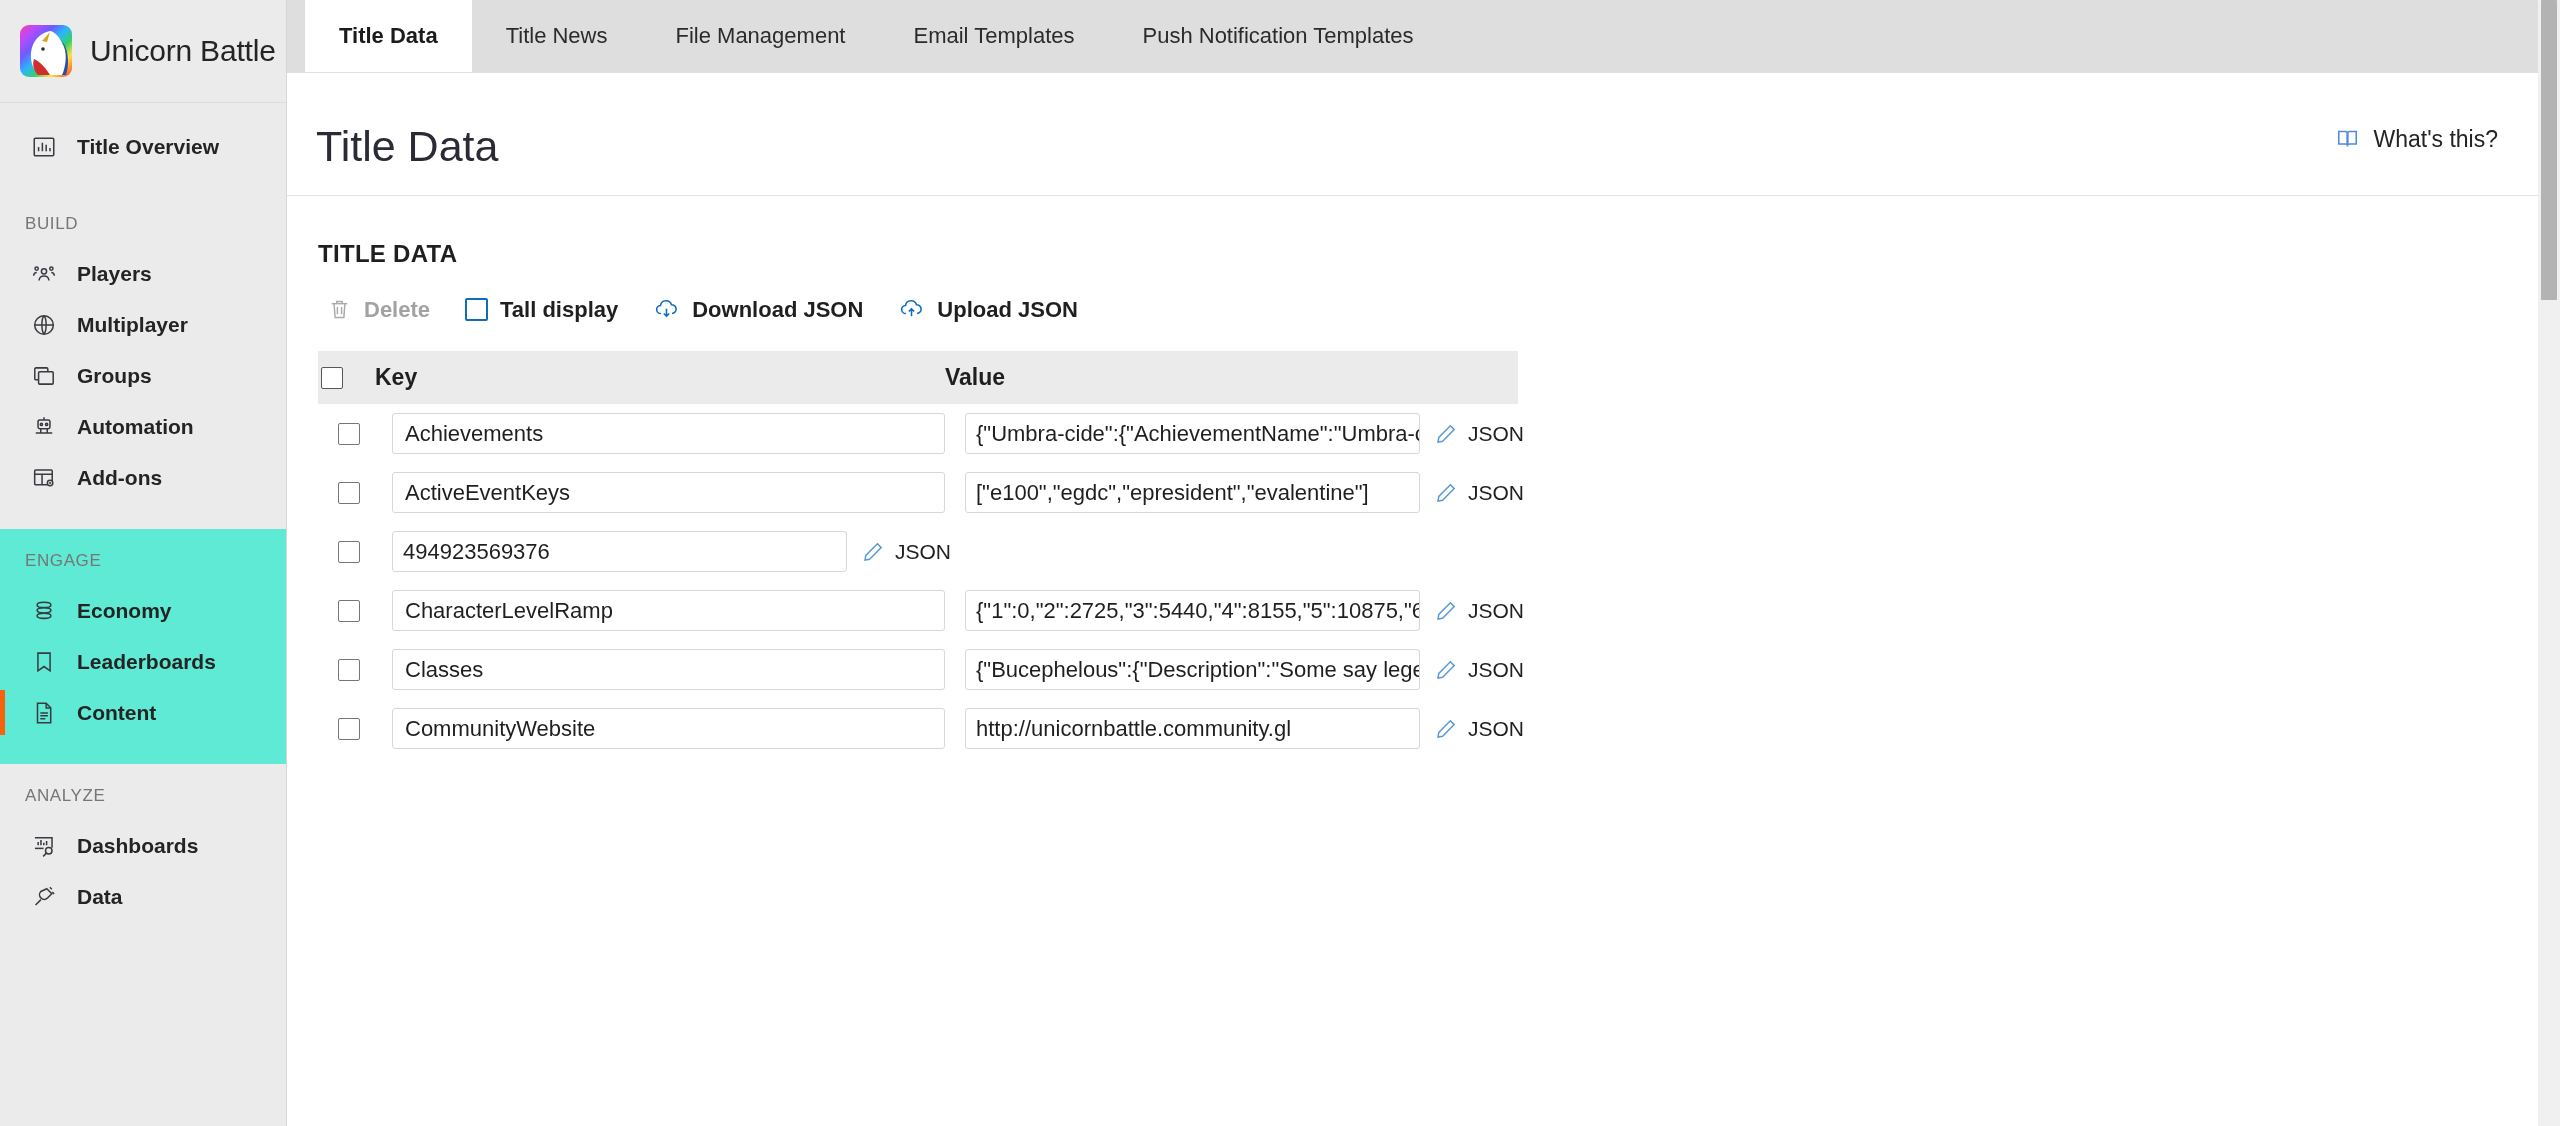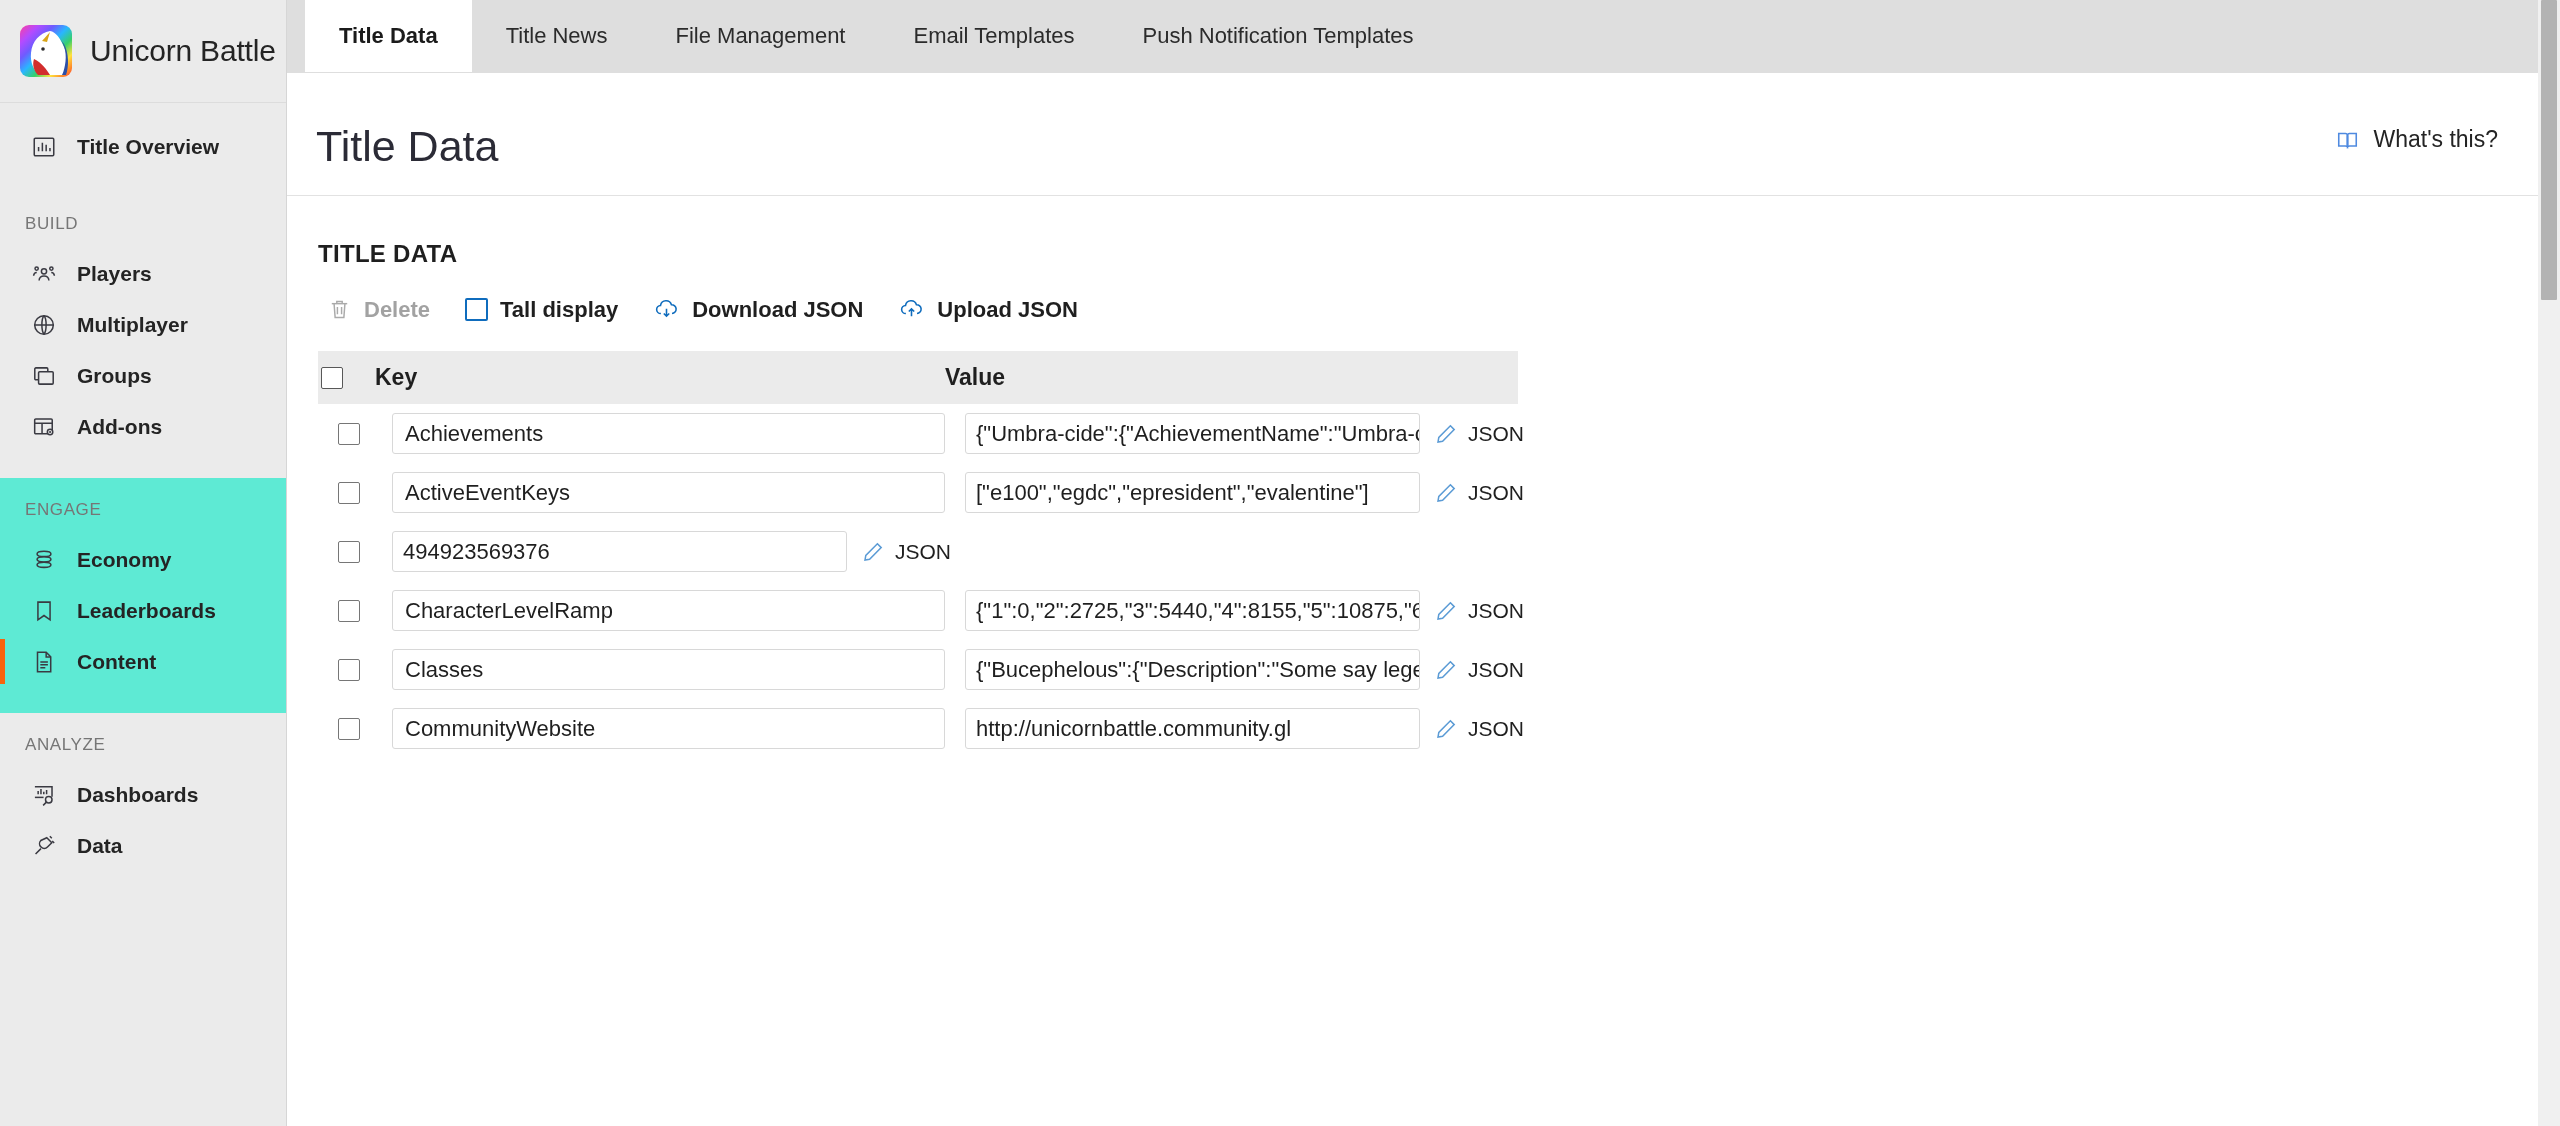--- a/index.html
+++ b/index.html
@@ -95,21 +95,21 @@
     border-bottom: 1px solid #e2e2e2;
     height: 123px;
     position: relative;
   }
   .page-title {
     font-size: 43px; font-weight: 300; color: #2b2b36;
     padding-left: 29px; line-height: 1;
   }
   .whats-this {
     position: absolute; right: 62px; top: 126px;
-    display: flex; align-items: flex-end; gap: 13px;
+    display: flex; align-items: flex-start; gap: 13px;
     font-size: 23px; color: #242424; cursor: pointer;
   }
   .whats-this .ico { color: #4f8ae0; display: flex; }
 
   .section {
     padding: 44px 0 0 0;
   }
   .section-title {
     font-size: 24px; font-weight: 700; color: #1f1f1f;
     letter-spacing: 0.3px; padding-left: 31px; margin-bottom: 22px;
@@ -252,20 +252,32 @@
         <div class="nav-item">
           <span class="ico">
             <svg width="26" height="26" viewBox="0 0 24 24" fill="none" stroke="currentColor" stroke-width="1.4">
               <rect x="3.5" y="4.5" width="12" height="11" rx="1"></rect>
               <rect x="7" y="8" width="13.5" height="11.5" rx="1" fill="#ebebeb"></rect>
             </svg>
           </span>
           <span class="nav-label">Groups</span>
         </div>
 
+        <div class="nav-item">
+          <span class="ico">
+            <svg width="26" height="26" viewBox="0 0 24 24" fill="none" stroke="currentColor" stroke-width="1.4">
+              <path d="M12 3v2.4"></path>
+                <rect x="6.5" y="5.6" width="11" height="8" rx="1.6"></rect>
+              <circle cx="9.6" cy="9.6" r="1"></circle>
+                <circle cx="14.4" cy="9.6" r="1"></circle>
+              <path d="M4.4 17.6h15.2M9 13.6v4M15 13.6v4"></path>
+            </svg>
+          </span>
+          <span class="nav-label">Automation</span>
+        </div>
 
         <div class="nav-item">
           <span class="ico">
             <svg width="26" height="26" viewBox="0 0 24 24" fill="none" stroke="currentColor" stroke-width="1.4">
               <rect x="3.4" y="4.6" width="16.2" height="13.6" rx="1"></rect>
               <path d="M3.4 8.6h16.2M10.2 8.6v9.6"></path>
               <circle cx="17.6" cy="16.6" r="2.5" fill="#ebebeb"></circle>
               <circle cx="17.6" cy="16.6" r="1" fill="currentColor" stroke="none"></circle>
             </svg>
           </span>

